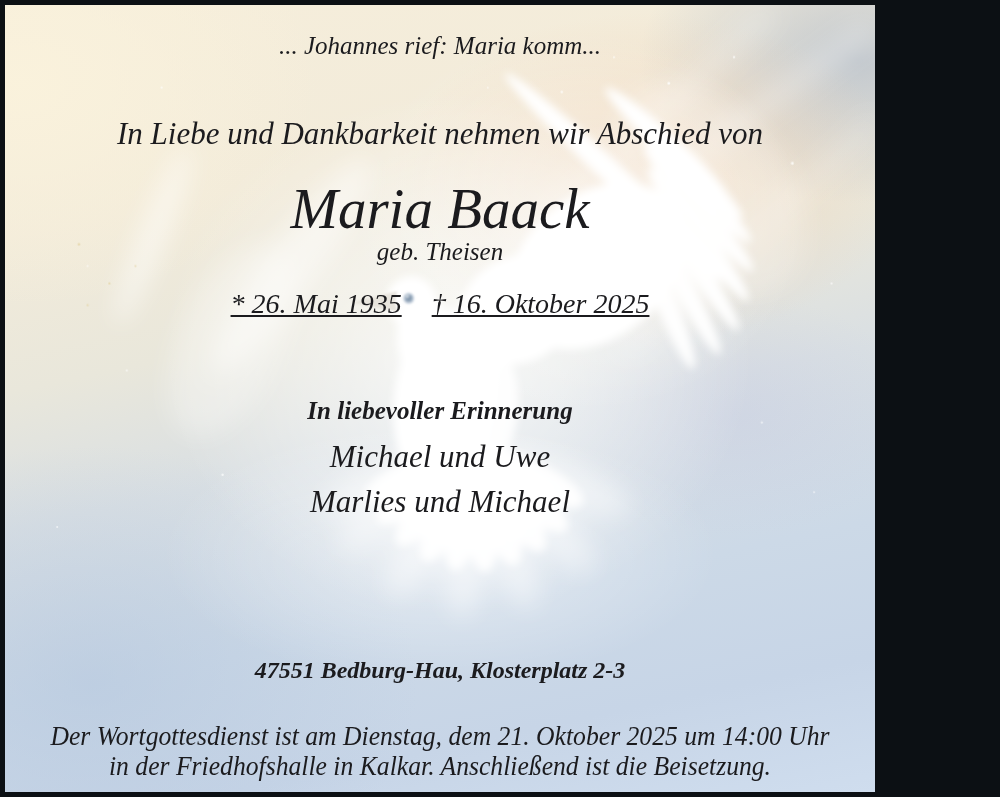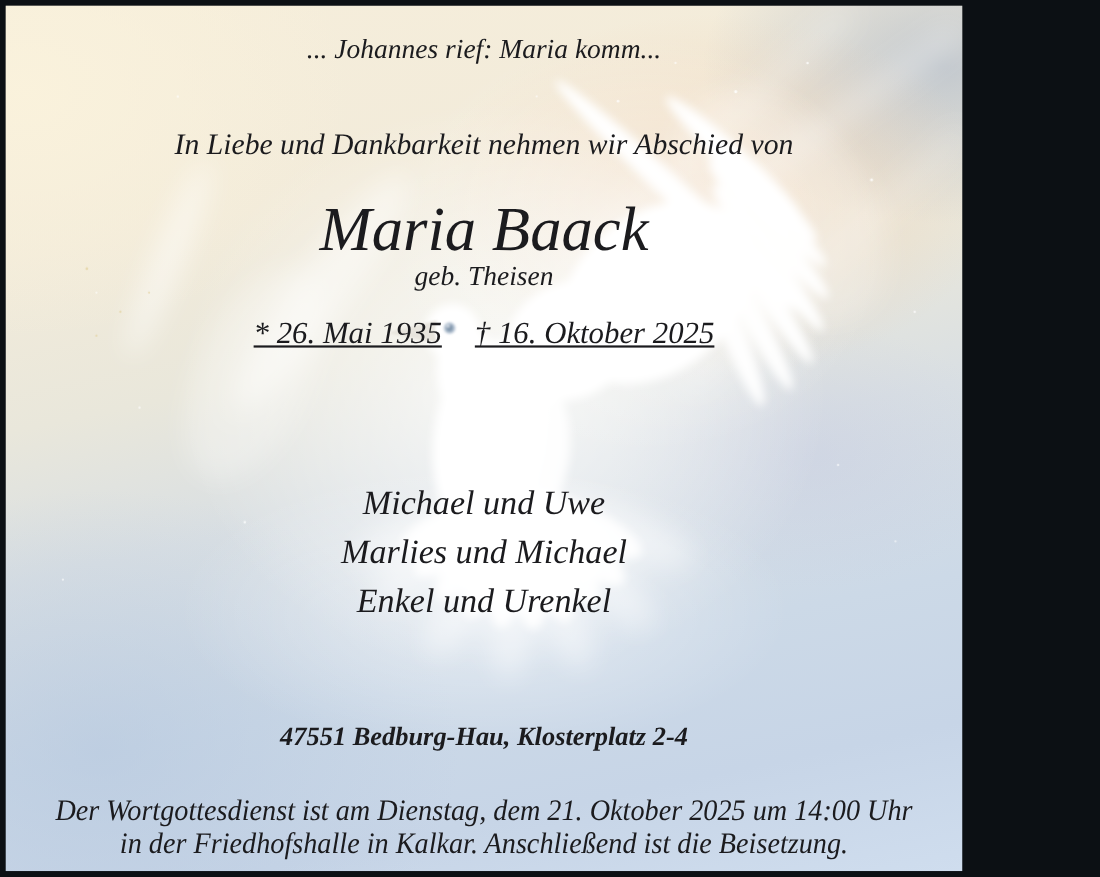--- a/index.html
+++ b/index.html
@@ -18,21 +18,21 @@
       radial-gradient(50% 40% at 10% 86%, rgba(178,197,221,.55), rgba(178,197,221,0) 75%),
       linear-gradient(168deg, #f6eedb 0%, #f2ebda 24%, #e9e7db 40%, #d9dfe3 54%, #ccd9e7 72%, #c7d5e7 86%, #cfddee 100%);
   }
   .bg-art { position:absolute; inset:0; z-index:1; }
   .line {
     position:absolute; left:0; right:0;
     text-align:center; font-style:italic;
     color:#1b1b1e; z-index:2; white-space:nowrap;
   }
   .epigraph        { top:27px;  font-size:25px; }
-  .intro           { top:111px; font-size:27px; }
+  .intro           { top:111px; font-size:31px; }
   .deceased-name   { top:170px; font-size:57px; line-height:1.2; }
   .maiden          { top:233px; font-size:25px; }
   .dates           { top:283px; font-size:28px;text-decoration:underline; }
   .dates .gap      { display:inline-block; width:30px; }
   .memorial-head   { top:392px; font-size:25px; font-weight:bold; }
   .mourner-1       { top:434px; font-size:31px; }
   .mourner-2       { top:479px; font-size:31px; }
   .mourner-3       { top:523px; font-size:31px; }
   .contact-1       { top:623px; font-size:24px; font-weight:bold; }
   .contact-2       { top:652px; font-size:24px; font-weight:bold; }
@@ -155,23 +155,23 @@
   <div class="line intro">In Liebe und Dankbarkeit nehmen wir Abschied von</div>
 
   <div class="line deceased-name">Maria Baack</div>
 
   <div class="line maiden">geb. Theisen</div>
 
   <div class="line dates">
     <span>* 26. Mai 1935</span><span class="gap"></span><span>† 16. Oktober 2025</span>
   </div>
 
+  <div class="line memorial-head">In liebevoller Erinnerung</div>
 
   <div class="line mourner-1">Michael und Uwe</div>
   <div class="line mourner-2">Marlies und Michael</div>
-  <div class="line mourner-3">Enkel und Urenkel</div>
 
-  <div class="line contact-2">47551 Bedburg-Hau, Klosterplatz 2-4</div>
+  <div class="line contact-2">47551 Bedburg-Hau, Klosterplatz 2-3</div>
 
   <div class="line service-1">Der Wortgottesdienst ist am Dienstag, dem 21. Oktober 2025 um 14:00 Uhr</div>
   <div class="line service-2">in der Friedhofshalle in Kalkar. Anschließend ist die Beisetzung.</div>
 
 </div>
 
 </body></html>

